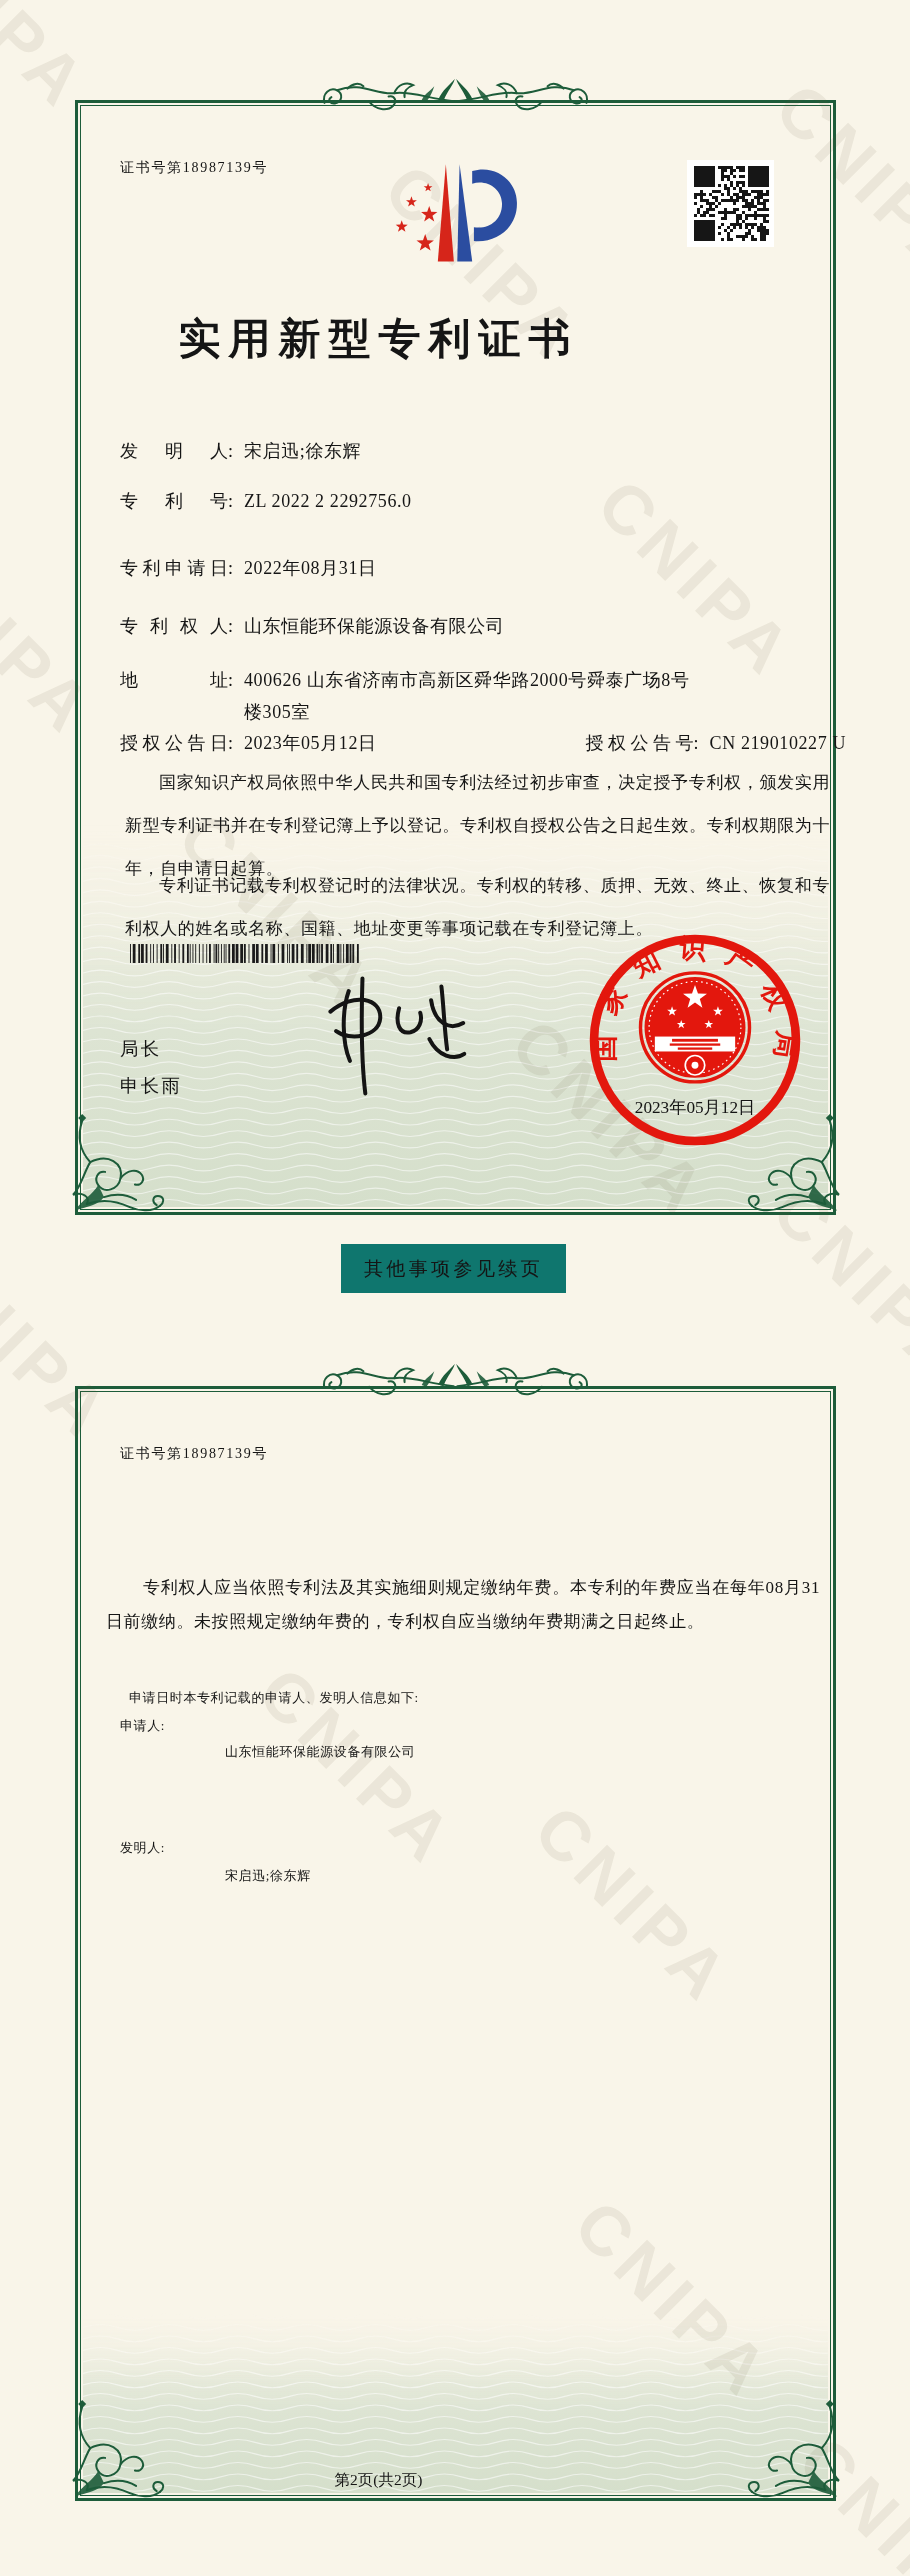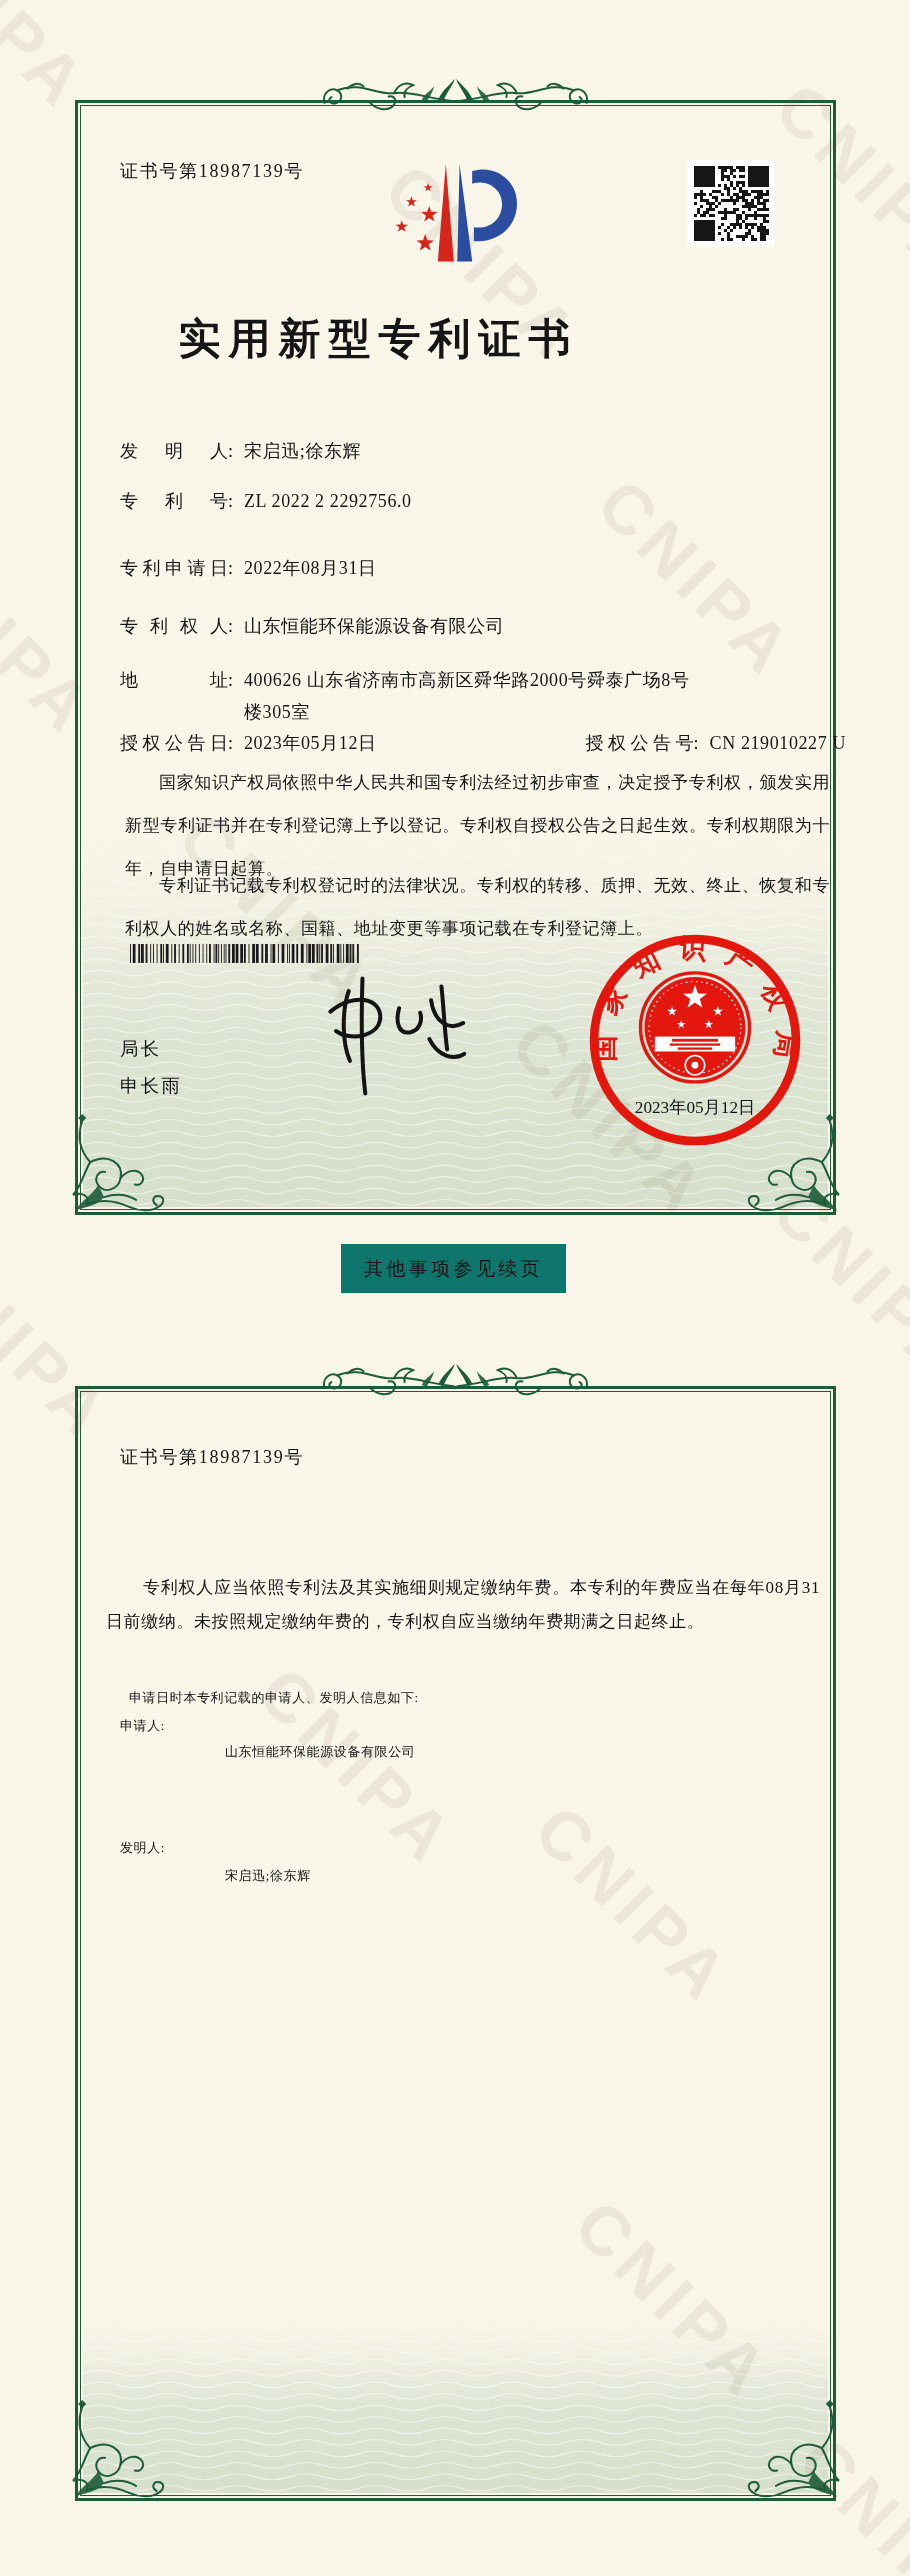--- a/index.html
+++ b/index.html
@@ -20,21 +20,21 @@
          -webkit-mask-image:linear-gradient(180deg,transparent 0%,#000 40%,#000 100%);
          mask-image:linear-gradient(180deg,transparent 0%,#000 40%,#000 100%);}
   .waves-svg path{fill:none;stroke:#ffffff;stroke-width:2;opacity:.55;}
   .w1{height:390px;} .w2{height:184px;}
   
   .orn{position:absolute;z-index:3;color:#1d5c3a;}
   .flip{transform:scaleX(-1);}
   
   .txt{position:absolute;z-index:4;}
   .center{left:75px;width:607px;text-align:center;}
-  .certno{font-size:18px;letter-spacing:1.7px;}
+  .certno{font-size:14px;letter-spacing:1.7px;}
   .title{font-size:42px;font-weight:bold;letter-spacing:8px;}
   .frow{position:absolute;left:120px;z-index:4;font-size:18px;display:flex;align-items:flex-start;line-height:32px;}
   .flabel{display:inline-block;width:108px;text-align:justify;text-align-last:justify;}
   .fsep{display:inline-block;width:16px;}
   .fvalue{display:inline-block;letter-spacing:0.6px;}
   .addr{max-width:454px;}
   .fpair2{position:absolute;left:428px;top:0;display:flex;width:298px;justify-content:flex-end;}
   .para{position:absolute;left:125px;width:705px;font-size:17px;line-height:43px;
         text-align:justify;text-indent:34px;letter-spacing:0.6px;z-index:4;}
   .para2{left:106px;width:714px;line-height:34px;text-indent:37px;}
@@ -583,15 +583,16 @@
   <div class="txt certno" style="left:120px;top:1445px">证书号第18987139号</div>
 
   <div class="para para2" style="top:1571px">专利权人应当依照专利法及其实施细则规定缴纳年费。本专利的年费应当在每年08月31日前缴纳。未按照规定缴纳年费的，专利权自应当缴纳年费期满之日起终止。</div>
 
   <div class="txt p2line" style="left:129px;top:1689px">申请日时本专利记载的申请人、发明人信息如下:</div>
   <div class="txt p2line" style="left:120px;top:1717px">申请人:</div>
   <div class="txt p2line" style="left:225px;top:1743px">山东恒能环保能源设备有限公司</div>
   <div class="txt p2line" style="left:120px;top:1839px">发明人:</div>
   <div class="txt p2line" style="left:225px;top:1867px">宋启迅;徐东辉</div>
 
+  <div class="txt small center" style="top:2470px">第2页(共2页)</div>
 
 </div>
 
 
 </body></html>

